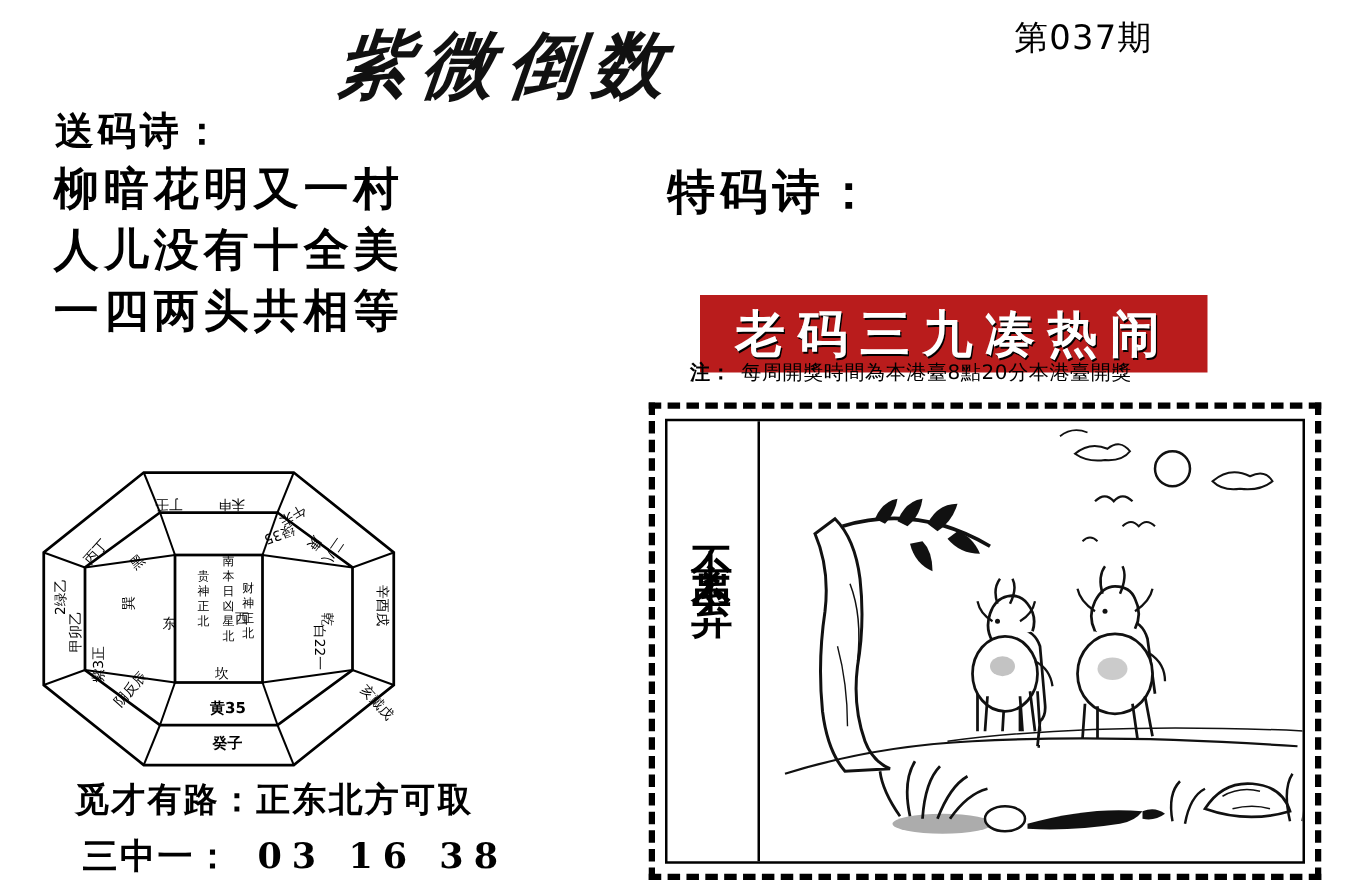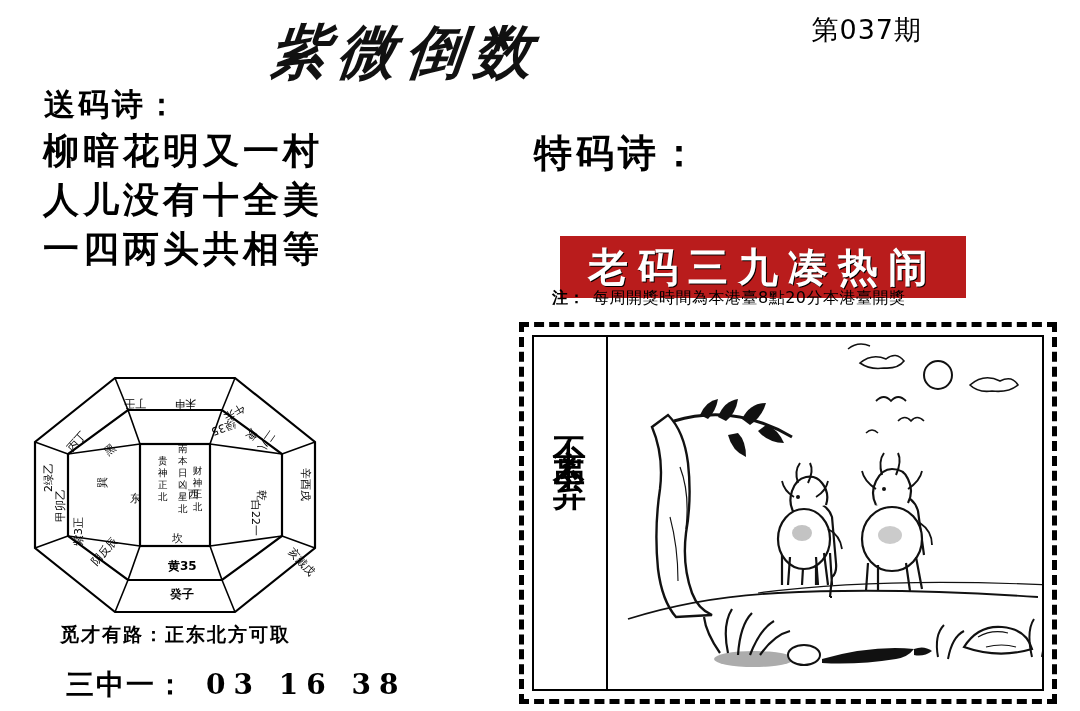--- a/index.html
+++ b/index.html
@@ -97,21 +97,21 @@
     font-size: 12px;
     font-weight: bold;
     fill: #000;
   }
 
   .lucky-line {
     position: absolute;
     left: 60px;
     top: 622px;
     font-family: Liberation Sans, sans-serif;
-    font-size: 19px;
+    font-size: 27px;
     font-weight: bold;
     letter-spacing: 2px;
     white-space: nowrap;
   }
   .pick-line {
     position: absolute;
     left: 66px;
     top: 666px;
     font-family: "DejaVu Serif", serif;
     font-size: 28px;

